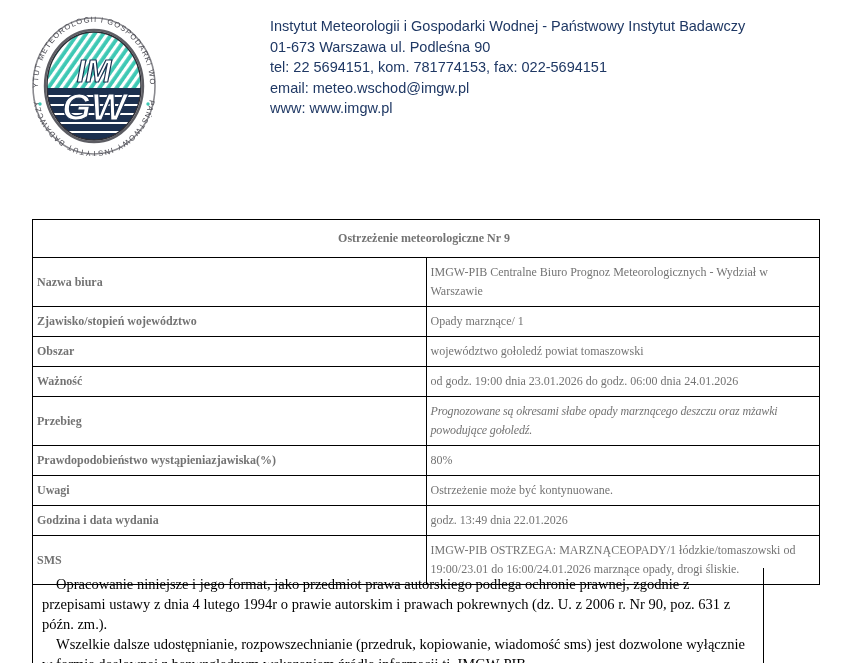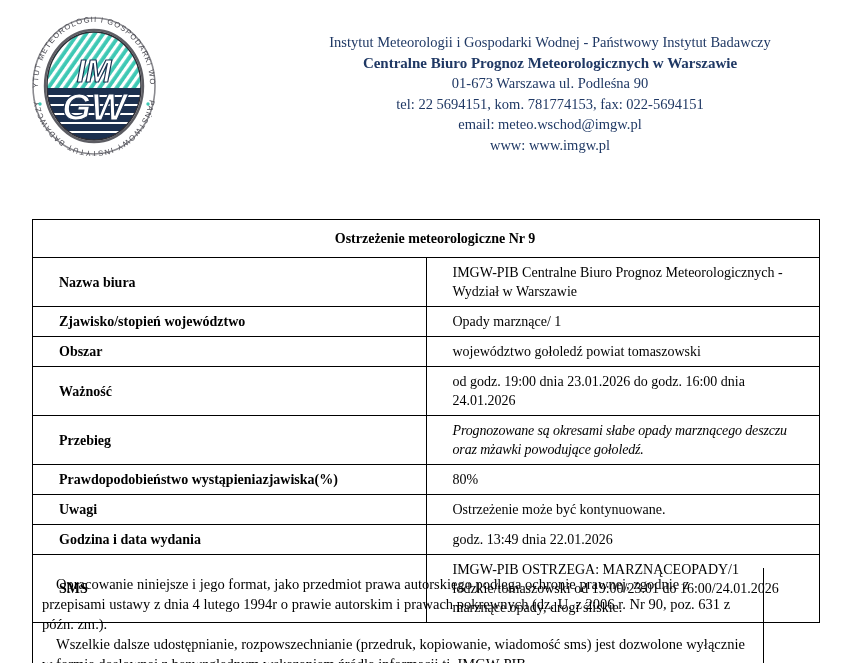--- a/index.html
+++ b/index.html
@@ -26,49 +26,49 @@
   .logo-wrap {
     position: absolute;
     left: 24px;
     top: 16px;
     width: 140px;
     height: 140px;
   }
   .header-text {
     position: absolute;
     right: 14px;
-    top: 32px;
+    top: 16px;
     width: 560px;
-    text-align: center;
-    font-family: Liberation Serif, serif;
+    text-align: left;
+    font-family: Liberation Sans, sans-serif;
     color: #1f3864;
     font-size: 14.5px;
     line-height: 20.5px;
   }
   .header-text .strong {
     font-weight: bold;
     font-size: 15px;
   }
 
   
   .warning-table {
     position: absolute;
     left: 32px;
     top: 219px;
     width: 788px;
     border-collapse: collapse;
     table-layout: fixed;
   }
   .warning-table td {
     border: 1px solid #000000;
-    padding: 5px 8px 5px 26px;
-    font-size: 14px;
+    padding: 5px 8px 5px 4px;
+    font-size: 12px;
     line-height: 19px;
     vertical-align: middle;
-    color: #000000;
+    color: #737373;
   }
   .warning-table td.label {
     width: 210px;
     font-weight: bold;
   }
   .warning-table td.value {
     font-weight: normal;
   }
   .title-cell {
     text-align: center;
@@ -143,21 +143,20 @@
         </g>
         <text x="70" y="66" text-anchor="middle" font-family="Liberation Sans, sans-serif" font-size="31" font-weight="bold" font-style="italic" fill="#ffffff" stroke="#1b2f4e" stroke-width="1.2">IM</text>
         <text x="70" y="104" text-anchor="middle" font-family="Liberation Sans, sans-serif" font-size="37" font-weight="bold" font-style="italic" fill="#ffffff" stroke="#1b2f4e" stroke-width="1.2">GW</text>
       </g>
       <ellipse cx="70" cy="70" rx="47" ry="54" fill="none" stroke="#2b2b33" stroke-width="1.4"></ellipse>
     </svg>
   </div>
 
   <div class="header-text">
     <div>Instytut Meteorologii i Gospodarki Wodnej - Państwowy Instytut Badawczy</div>
-    <div class="strong">Centralne Biuro Prognoz Meteorologicznych w Warszawie</div>
     <div>01-673 Warszawa ul. Podleśna   90</div>
     <div>tel: 22 5694151, kom. 781774153, fax: 022-5694151</div>
     <div>email: meteo.wschod@imgw.pl</div>
     <div>www: www.imgw.pl</div>
   </div>
 </div>
 
 <table class="warning-table">
   <tbody>
     <tr>
@@ -174,21 +173,21 @@
       <td class="value">Opady marznące/ 1</td>
     </tr>
 
     <tr>
       <td class="label">Obszar</td>
       <td class="value"><span>województwo gołoledź </span><span class="b">powiat tomaszowski</span></td>
     </tr>
 
     <tr>
       <td class="label">Ważność</td>
-      <td class="value">od godz. 19:00 dnia 23.01.2026 do godz. 16:00 dnia 24.01.2026</td>
+      <td class="value">od godz. 19:00 dnia 23.01.2026 do godz. 06:00 dnia 24.01.2026</td>
     </tr>
 
     <tr>
       <td class="label">Przebieg</td>
       <td class="value tight">Prognozowane są okresami słabe opady marznącego deszczu oraz mżawki powodujące gołoledź.</td>
     </tr>
 
     <tr>
       <td class="label">Prawdopodobieństwo wystąpieniazjawiska(%)</td>
       <td class="value">80%</td>

